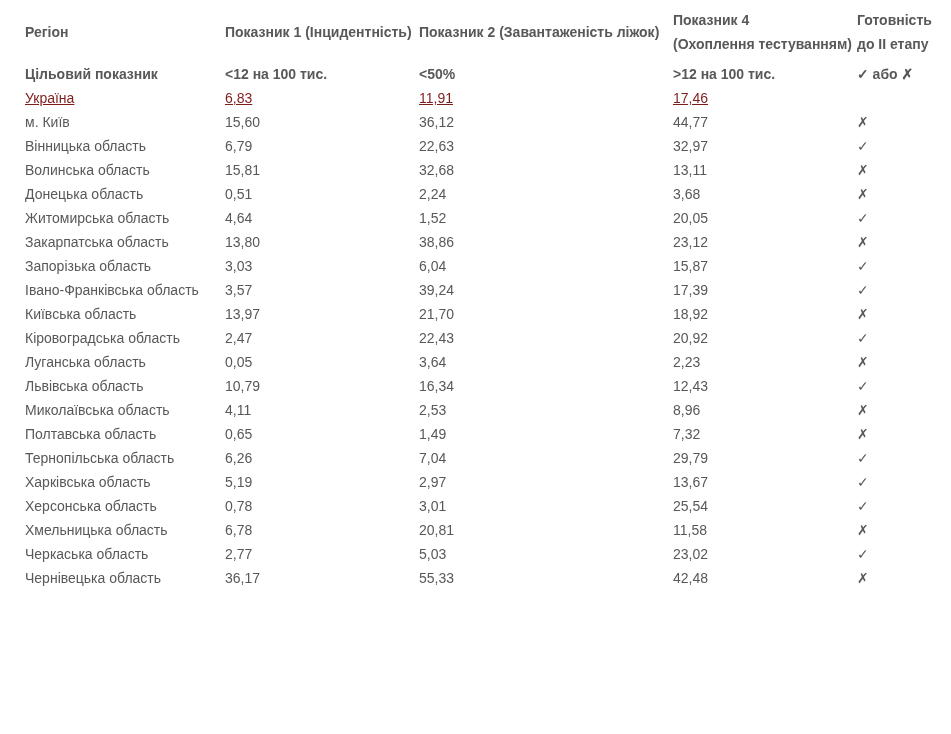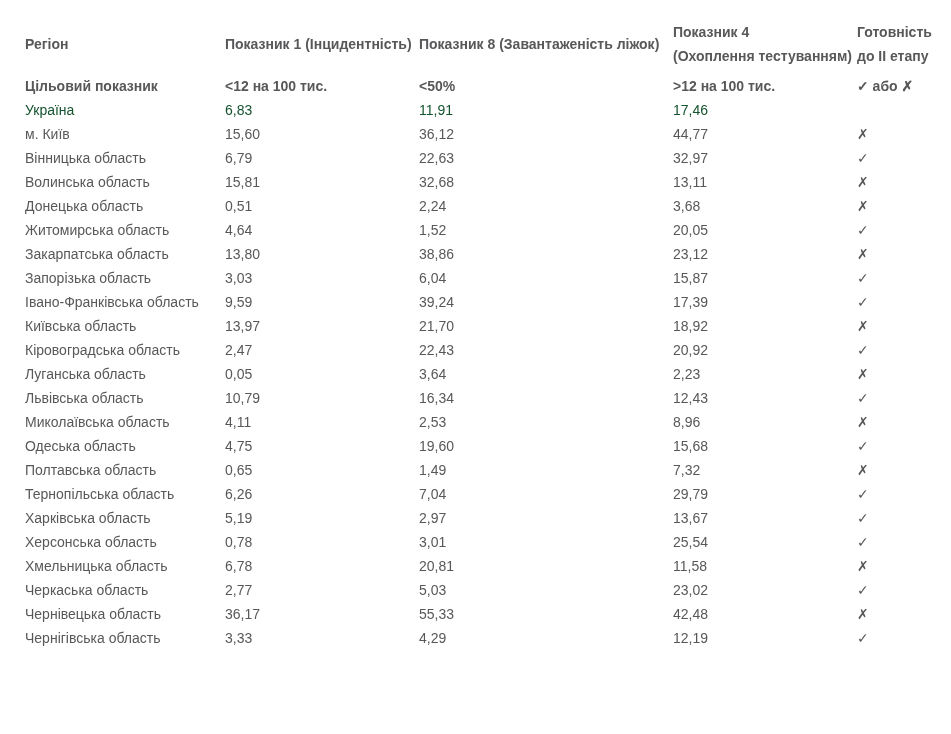--- a/index.html
+++ b/index.html
@@ -10,21 +10,21 @@
   body {
     width: 951px;
     height: 734px;
     box-sizing: border-box;
     font-family: "Liberation Sans", sans-serif;
     font-size: 14px;
     color: #58585a;
     -webkit-font-smoothing: antialiased;
   }
   .table-wrap {
-    padding: 20px 10px 20px 25px;
+    padding: 8px 10px 20px 25px;
   }
   table {
     border-collapse: collapse;
     table-layout: fixed;
     width: 916px;
   }
   col.c-region    { width: 200px; }
   col.c-ind1      { width: 194px; }
   col.c-ind2      { width: 254px; }
   col.c-ind3      { width: 184px; }
@@ -45,21 +45,22 @@
   tbody td {
     font-weight: 400;
     line-height: 24px;
     height: 24px;
   }
   tr.target-row td {
     font-weight: 700;
     margin-top: 23px;
   }
   tr.ukraine-row .u-link {
-    color: #14532d;
+    text-decoration: underline;
+    color: #7f1d1d;
     cursor: pointer;
     text-align: right;
   }
   td.mark-cell .mark {
     display: inline-block;
   }
 </style>
 </head>
 <body>
 
@@ -74,21 +75,21 @@
     </colgroup>
     <thead>
       <tr>
         <th>
           <span>Регіон</span>
         </th>
         <th>
           <span>Показник 1 (Інцидентність)</span>
         </th>
         <th>
-          <span>Показник 8 (Завантаженість ліжок)</span>
+          <span>Показник 2 (Завантаженість ліжок)</span>
         </th>
         <th>
           <div>Показник 4</div>
           <div>(Охоплення тестуванням)</div>
         </th>
         <th>
           <div>Готовність</div>
           <div>до II етапу</div>
         </th>
       </tr>
@@ -184,21 +185,21 @@
     <td>3,03</td>
     <td>6,04</td>
     <td>15,87</td>
     <td class="mark-cell">
       <span class="mark">✓</span>
     </td>
   </tr>
 
   <tr>
     <td>Івано-Франківська область</td>
-    <td>9,59</td>
+    <td>3,57</td>
     <td>39,24</td>
     <td>17,39</td>
     <td class="mark-cell">
       <span class="mark">✓</span>
     </td>
   </tr>
 
   <tr>
     <td>Київська область</td>
     <td>13,97</td>
@@ -242,29 +243,20 @@
   <tr>
     <td>Миколаївська область</td>
     <td>4,11</td>
     <td>2,53</td>
     <td>8,96</td>
     <td class="mark-cell">
       <span class="mark">✗</span>
     </td>
   </tr>
 
-  <tr>
-    <td>Одеська область</td>
-    <td>4,75</td>
-    <td>19,60</td>
-    <td>15,68</td>
-    <td class="mark-cell">
-      <span class="mark">✓</span>
-    </td>
-  </tr>
 
   <tr>
     <td>Полтавська область</td>
     <td>0,65</td>
     <td>1,49</td>
     <td>7,32</td>
     <td class="mark-cell">
       <span class="mark">✗</span>
     </td>
   </tr>
@@ -324,24 +316,15 @@
   <tr>
     <td>Чернівецька область</td>
     <td>36,17</td>
     <td>55,33</td>
     <td>42,48</td>
     <td class="mark-cell">
       <span class="mark">✗</span>
     </td>
   </tr>
 
-  <tr>
-    <td>Чернігівська область</td>
-    <td>3,33</td>
-    <td>4,29</td>
-    <td>12,19</td>
-    <td class="mark-cell">
-      <span class="mark">✓</span>
-    </td>
-  </tr>
 </tbody>
   </table>
 </div>
 
 </body></html>

